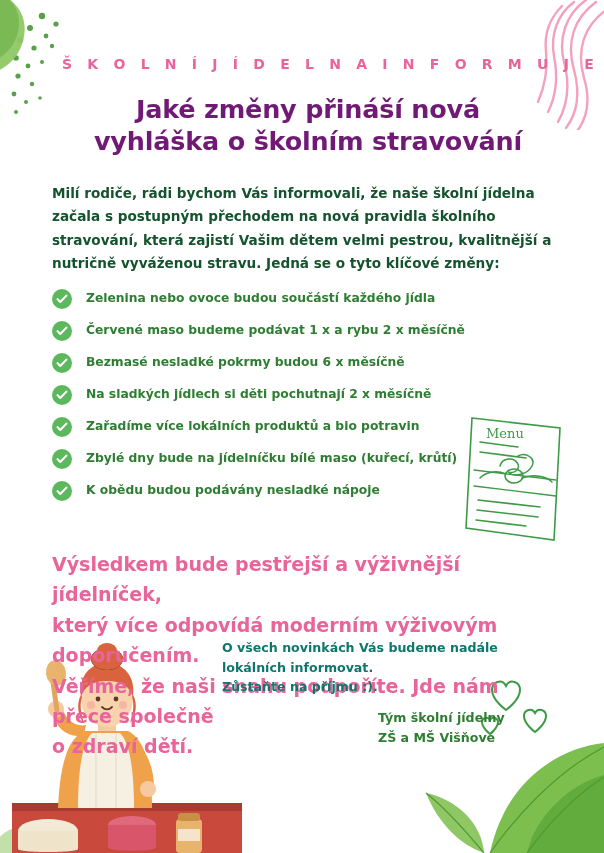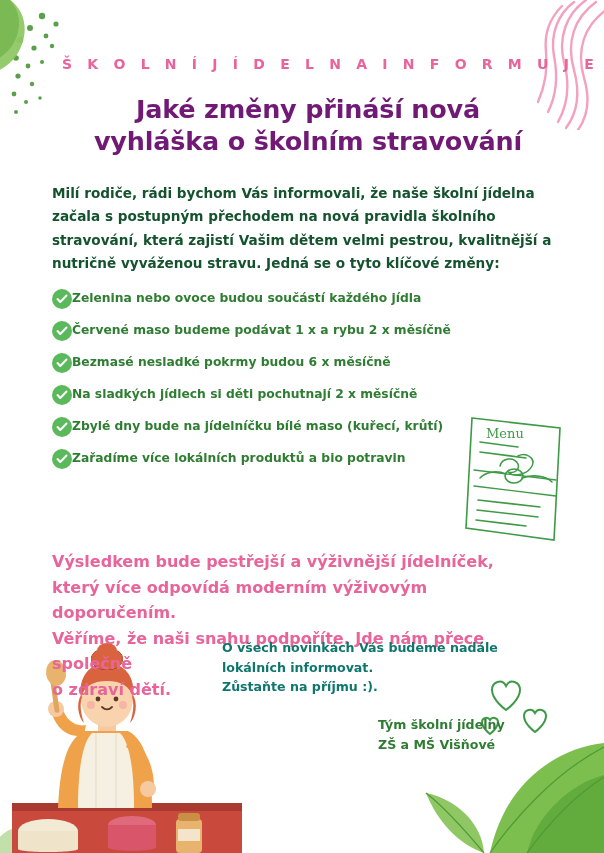--- a/index.html
+++ b/index.html
@@ -125,34 +125,35 @@
     background: #5cb85c;
     position: relative;
     margin-top: 1px;
   }
   .check svg {
     position: absolute;
     left: 4px;
     top: 4px;
   }
   .bullet-text {
+    margin-left: 14px;
     font-size: 12.3px;
     font-weight: bold;
     line-height: 1.45;
     color: #2f7d32;
     padding-top: 2px;
     max-width: 450px;
   }
 
   .outro {
     position: absolute;
     left: 52px;
     top: 549px;
     width: 470px;
-    font-size: 16px;
+    font-size: 19px;
     line-height: 1.6;
     font-weight: bold;
     color: #e8649a;
   }
 
   .note {
     position: absolute;
     left: 222px;
     top: 638px;
     width: 300px;
@@ -164,21 +165,20 @@
 
   .signature {
     position: absolute;
     left: 378px;
     top: 708px;
     width: 200px;
     font-size: 12.6px;
     line-height: 1.55;
     font-weight: bold;
     color: #2f7d32;
-    margin-top: 7px;
   }
 
   
   #illustration-cook {
     position: absolute;
     left: 12px;
     bottom: 0;
     width: 230px;
     height: 250px;
   }
@@ -357,32 +357,40 @@
       </span>
       <span class="bullet-text">Na sladkých jídlech si děti pochutnají 2 x měsíčně</span>
     </div>
 
     <div class="bullet">
       <span class="check">
         <svg width="12" height="12" viewBox="0 0 12 12">
             <path d="M1.5,6 L4.3,9 L10.5,2.5" stroke="#ffffff" stroke-width="2" fill="none" stroke-linecap="round" stroke-linejoin="round"></path>
           </svg>
       </span>
+      <span class="bullet-text">Zařadíme více lokálních produktů a bio potravin</span>
+    </div>
+
+    <div class="bullet">
+      <span class="check">
+        <svg width="12" height="12" viewBox="0 0 12 12">
+            <path d="M1.5,6 L4.3,9 L10.5,2.5" stroke="#ffffff" stroke-width="2" fill="none" stroke-linecap="round" stroke-linejoin="round"></path>
+          </svg>
+      </span>
       <span class="bullet-text">Zbylé dny bude na jídelníčku bílé maso (kuřecí, krůtí)</span>
     </div>
 
     <div class="bullet">
       <span class="check">
         <svg width="12" height="12" viewBox="0 0 12 12">
             <path d="M1.5,6 L4.3,9 L10.5,2.5" stroke="#ffffff" stroke-width="2" fill="none" stroke-linecap="round" stroke-linejoin="round"></path>
           </svg>
       </span>
-      <span class="bullet-text">Zařadíme více lokálních produktů a bio potravin</span>
-    </div>
-
+      <span class="bullet-text">K obědu budou podávány nesladké nápoje</span>
+    </div>
 
   </div>
 
   <div class="outro">
     <div>Výsledkem bude pestřejší a výživnější jídelníček,</div>
     <div>který více odpovídá moderním výživovým doporučením.</div>
     <div>Věříme, že naši snahu podpoříte. Jde nám přece společně</div>
     <div>o zdraví dětí.</div>
   </div>
 

